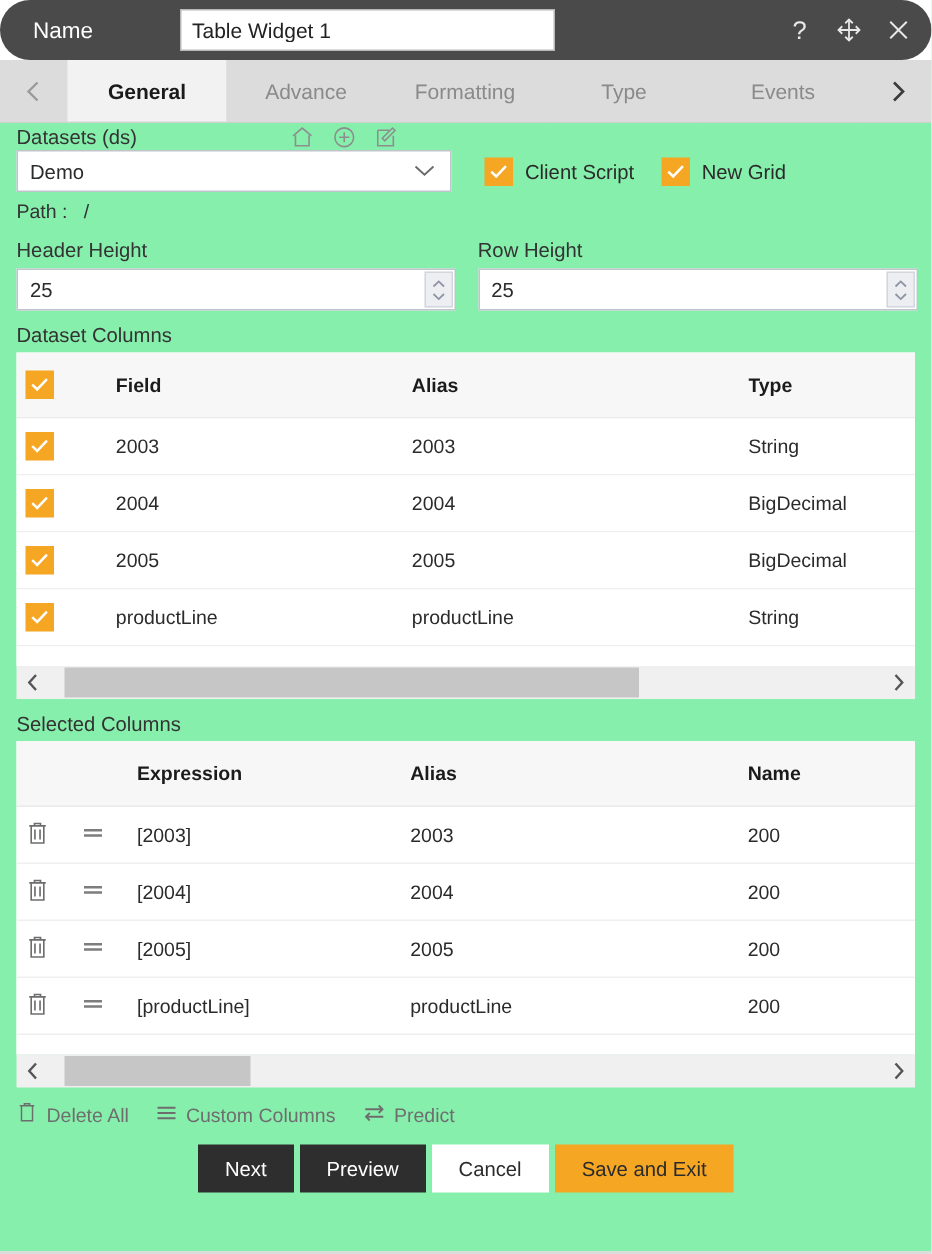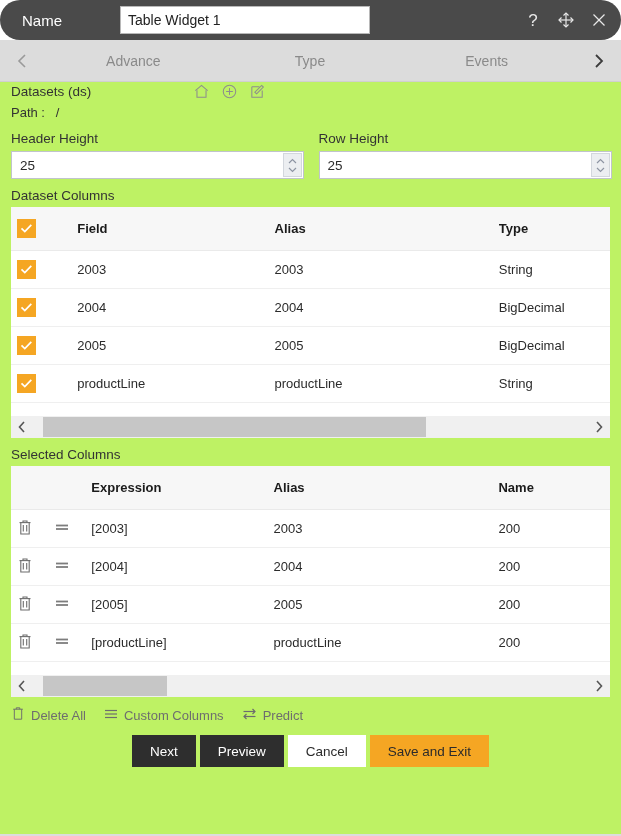--- a/index.html
+++ b/index.html
@@ -76,21 +76,21 @@
     background: #dcdcdc;
   }
   .tab.active {
     background: #f2f2f2;
     color: #1a1a1a;
     font-weight: bold;
   }
 
   
   .content {
-    background: #bef264;
+    background: #86efac;
     height: calc(836px - 40px - 42px);
     padding: 0;
     position: relative;
   }
 
   .sec-label {
     font-size: 13.5px;
     color: #333;
     padding: 9px 0 4px 11px;
   }
@@ -263,22 +263,28 @@
   </div>
 </div>
 
 <div class="tabbar">
   <div class="tab-arrow">
     <svg width="16" height="20" viewBox="0 0 16 20" stroke="#9a9a9a" stroke-width="1.6" fill="none">
         <polyline points="10,4 4,10 10,16"></polyline>
       </svg>
   </div>
   <div class="tabs-wrap">
+    <div class="tab active">
+        <span>General</span>
+      </div>
     <div class="tab">
         <span>Advance</span>
+      </div>
+    <div class="tab">
+        <span>Formatting</span>
       </div>
     <div class="tab">
         <span>Type</span>
       </div>
     <div class="tab">
         <span>Events</span>
       </div>
   </div>
   <div class="tab-arrow right">
     <svg width="16" height="20" viewBox="0 0 16 20" stroke="#3b3b3b" stroke-width="1.8" fill="none">
@@ -307,20 +313,44 @@
       </span>
       <span class="dsicon">
         <svg width="17" height="17" viewBox="0 0 18 18" stroke="#8d8d8d" stroke-width="1.1" fill="none">
           <path d="M3 4 H11 M3 4 V15 H14 V8"></path>
             <path d="M8 11.5 L15.2 4.3 L13.4 2.5 L6.2 9.7 Z"></path>
         </svg>
       </span>
     </div>
   </div>
 
+  <div class="row-flex">
+    <div class="select-box">
+      <span>Demo</span>
+      <span class="chev">
+        <svg width="16" height="10" viewBox="0 0 16 10" stroke="#6b6b6b" stroke-width="1.3" fill="none">
+            <polyline points="2,2.5 8,8 14,2.5"></polyline>
+          </svg>
+      </span>
+    </div>
+    <div class="cb-group">
+      <span class="checkbox">
+        <svg width="13" height="11" viewBox="0 0 13 11" stroke="#ffffff" stroke-width="1.7" fill="none">
+            <polyline points="1.5,5.4 4.8,8.6 11.3,1.8"></polyline>
+          </svg>
+      </span>
+      <span class="cb-label">Client Script</span>
+      <span class="checkbox">
+        <svg width="13" height="11" viewBox="0 0 13 11" stroke="#ffffff" stroke-width="1.7" fill="none">
+            <polyline points="1.5,5.4 4.8,8.6 11.3,1.8"></polyline>
+          </svg>
+      </span>
+      <span class="cb-label">New Grid</span>
+    </div>
+  </div>
 
   <div class="path-row">
     <span>Path :</span>
     &nbsp;&nbsp;<span>/</span>
   </div>
 
   <div class="hr-row">
     <div class="hr-col">
       <div class="hr-lab">Header Height</div>
       <div class="spin-wrap">

